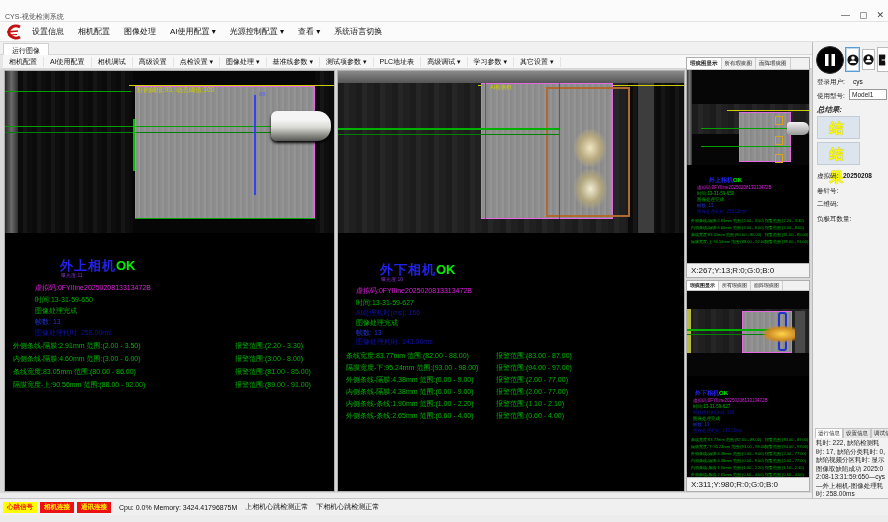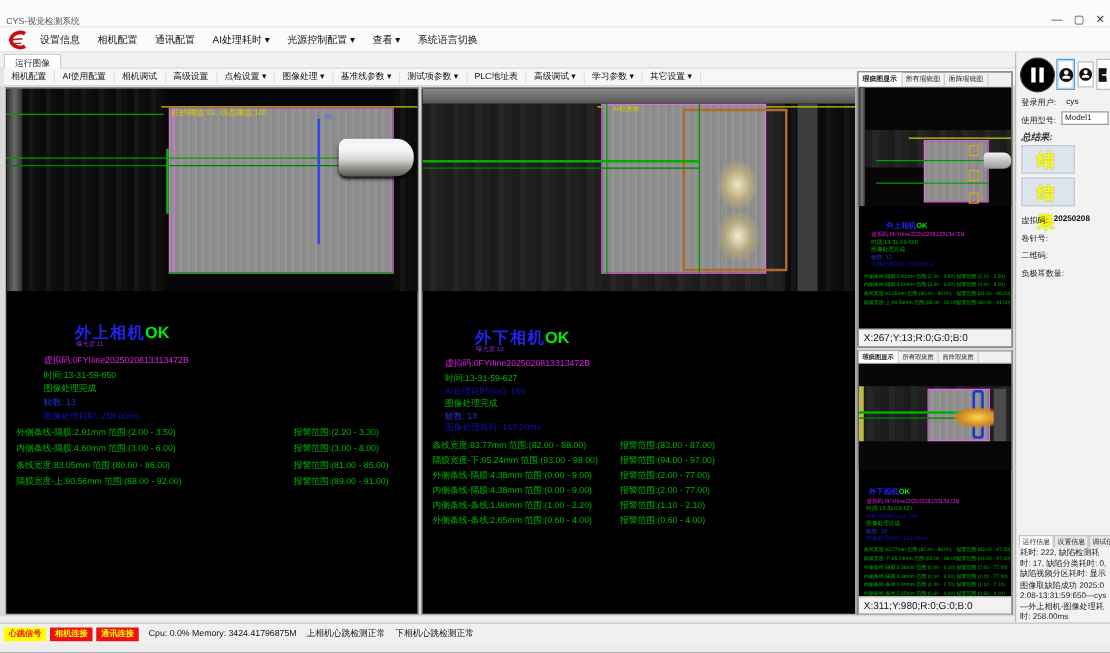--- a/index.html
+++ b/index.html
@@ -83,22 +83,22 @@
   </div>
 
   <div class="abs menubar">
     <svg class="logo" viewBox="0 0 22 16">
       <path d="M17 3 A7.2 6 0 1 0 17 13" stroke="#c11212" stroke-width="3" fill="none"></path>
       <path d="M4 8 L15 7" stroke="#c11212" stroke-width="1.4" fill="none"></path>
       <path d="M5 11 L14 10.5" stroke="#c11212" stroke-width="1" fill="none"></path>
     </svg>
     <span class="menu-item">设置信息</span>
     <span class="menu-item">相机配置</span>
-    <span class="menu-item">通讯配置</span>
-    <span class="menu-item">AI处理耗时 ▾</span>
+    <span class="menu-item">图像处理</span>
+    <span class="menu-item">AI使用配置 ▾</span>
     <span class="menu-item">光源控制配置 ▾</span>
     <span class="menu-item">查看 ▾</span>
     <span class="menu-item">系统语言切换</span>
   </div>
 
   <div class="abs tabrow">
     <div class="abs run-tab">运行图像</div>
   </div>
 
   <div class="abs toolbar">

